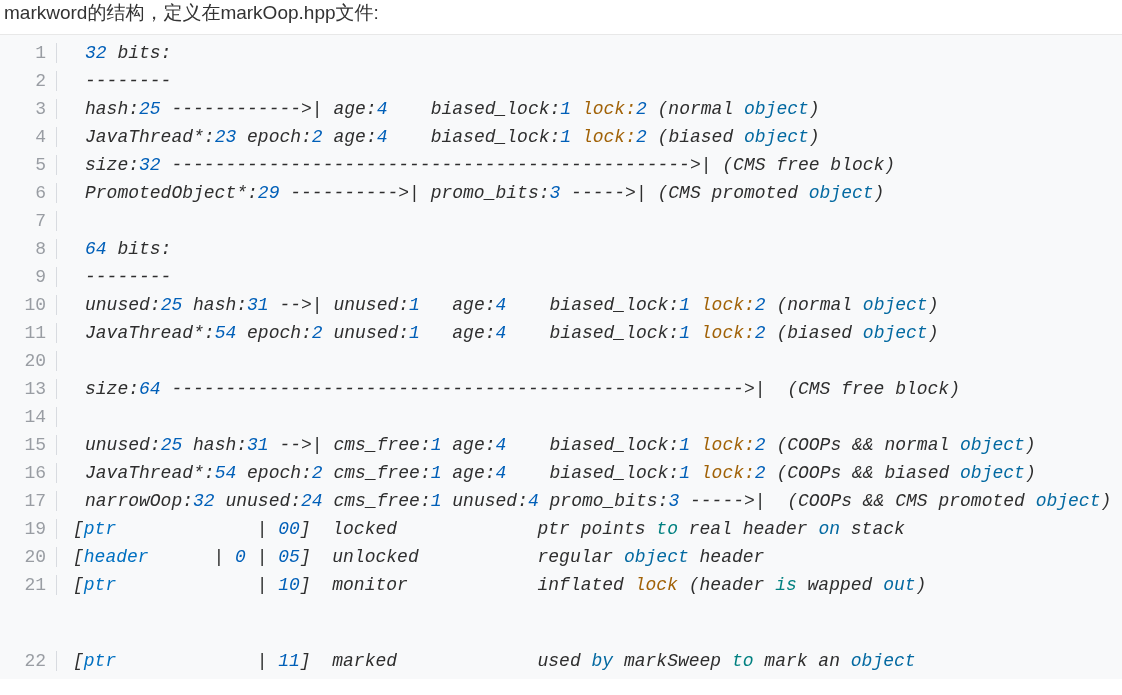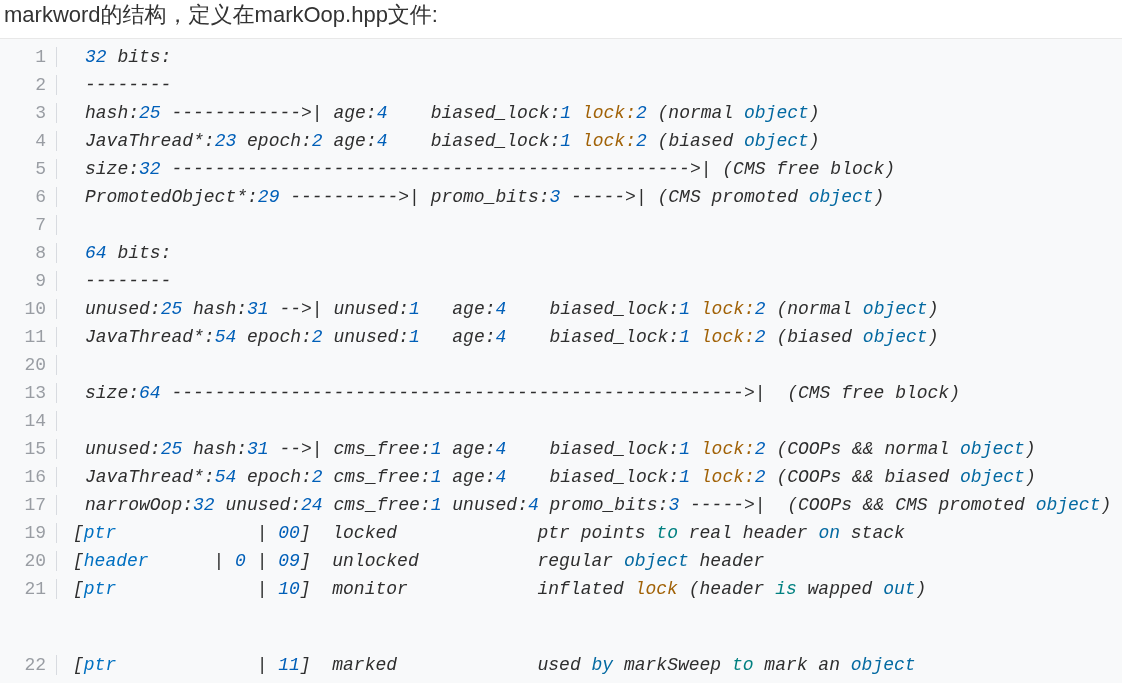--- a/index.html
+++ b/index.html
@@ -3,21 +3,21 @@
 <meta charset="utf-8">
 <style>
   body {
     margin: 0;
     padding: 0;
     font-family: Arial, "Microsoft YaHei", sans-serif;
     background: #fff;
     width: 1122px;
   }
   .heading {
-    font-size: 22px;
+    font-size: 19px;
     color: #333;
     padding: 0 0 8px 4px;
   }
   .codeblock {
     background: #f8f9fa;
     border-top: 1px solid #e8e8e8;
     padding: 8px 0;
   }
   .line {
     display: flex;
@@ -120,21 +120,21 @@
     <div class="line">
       <div class="gutter">17</div>
       <div class="code"><span class="ident">narrowOop:</span><span class="num">32</span><span class="ident"> unused:</span><span class="num">24</span><span class="ident"> cms_free:</span><span class="num">1</span><span class="ident"> unused:</span><span class="num">4</span><span class="ident"> promo_bits:</span><span class="num">3</span><span class="ident"> -----&gt;|  (COOPs &amp;&amp; CMS promoted </span><span class="kw">object</span><span class="ident">)</span></div>
     </div>
     <div class="line">
       <div class="gutter">19</div>
       <div class="code" style="padding-left: 16px;"><span class="ident">[</span><span class="blue2">ptr</span><span class="ident">             | </span><span class="num">00</span><span class="ident">]  locked             ptr points </span><span class="teal">to</span><span class="ident"> real header </span><span class="kw">on</span><span class="ident"> stack</span></div>
     </div>
     <div class="line">
       <div class="gutter">20</div>
-      <div class="code" style="padding-left: 16px;"><span class="ident">[</span><span class="blue2">header</span><span class="ident">      | </span><span class="num">0</span><span class="ident"> | </span><span class="num">09</span><span class="ident">]  unlocked           regular </span><span class="kw">object</span><span class="ident"> header</span></div>
+      <div class="code" style="padding-left: 16px;"><span class="ident">[</span><span class="blue2">header</span><span class="ident">      | </span><span class="num">0</span><span class="ident"> | </span><span class="num">05</span><span class="ident">]  unlocked           regular </span><span class="kw">object</span><span class="ident"> header</span></div>
     </div>
     <div class="line">
       <div class="gutter">21</div>
       <div class="code" style="padding-left: 16px;"><span class="ident">[</span><span class="blue2">ptr</span><span class="ident">             | </span><span class="num">10</span><span class="ident">]  monitor            inflated </span><span class="fn">lock</span><span class="ident"> (header </span><span class="teal">is</span><span class="ident"> wapped </span><span class="kw">out</span><span class="ident">)</span></div>
     </div>
     <div class="line">
       <div class="gutter">22</div>
       <div class="code" style="padding-left: 16px; margin-top: 48px;"><span class="ident">[</span><span class="blue2">ptr</span><span class="ident">             | </span><span class="num">11</span><span class="ident">]  marked             used </span><span class="kw">by</span><span class="ident"> markSweep </span><span class="teal">to</span><span class="ident"> mark an </span><span class="kw">object</span></div>
     </div>
   </div>

